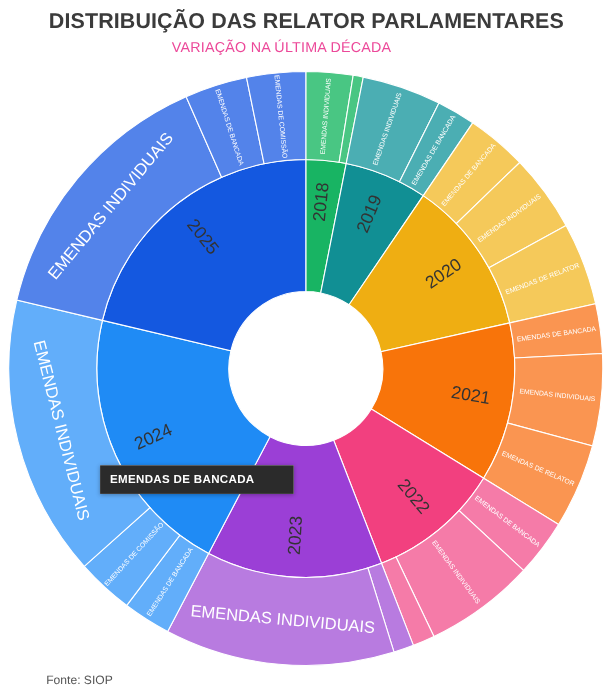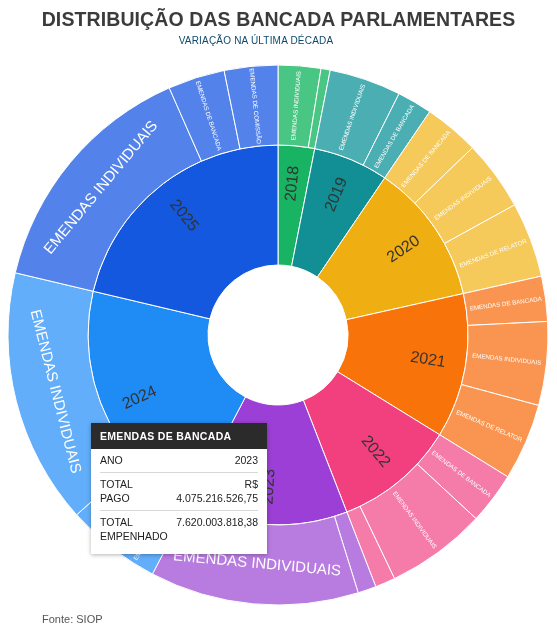--- a/index.html
+++ b/index.html
@@ -29,23 +29,23 @@
     font-size: 19.5px;
     font-weight: bold;
     color: #3b3b3b;
     letter-spacing: 0.1px;
   }
   .subtitle {
     position: absolute;
     left: 0; top: 35px;
     width: 512px;
     text-align: center;
-    font-size: 10px;
+    font-size: 13px;
     font-weight: normal;
-    color: #0c4a6e;
+    color: #ec4899;
     letter-spacing: 0.2px;
   }
   .footer {
     position: absolute;
     left: 10px; top: 613px;
     font-size: 11px;
     color: #555555;
     margin-left: 32px;
   }
   #chart-svg {
@@ -101,21 +101,21 @@
   #tooltip .tt-val {
     text-align: right;
     flex: 1;
   }
 </style>
 </head>
 <body>
 
 <div id="page">
 
-  <div class="title">DISTRIBUIÇÃO DAS BANCADA PARLAMENTARES</div>
+  <div class="title">DISTRIBUIÇÃO DAS RELATOR PARLAMENTARES</div>
 
   <div class="subtitle">VARIAÇÃO NA ÚLTIMA DÉCADA</div>
 
   <svg id="chart-svg" width="557" height="560" viewBox="0 0 557 560">
     <g id="ring-inner">
         <path d="M278.00,93.00A190,190 0 0 1 314.77,96.59L291.55,214.32A70,70 0 0 0 278.00,213.00Z" fill="#18B463" stroke="#ffffff" stroke-width="1"></path>
         <path d="M314.77,96.59A190,190 0 0 1 384.80,125.85L317.35,225.10A70,70 0 0 0 291.55,214.32Z" fill="#118F94" stroke="#ffffff" stroke-width="1"></path>
         <path d="M384.80,125.85A190,190 0 0 1 463.42,241.55L346.31,267.73A70,70 0 0 0 317.35,225.10Z" fill="#EFAE12" stroke="#ffffff" stroke-width="1"></path>
         <path d="M463.42,241.55A190,190 0 0 1 439.69,382.78L337.57,319.76A70,70 0 0 0 346.31,267.73Z" fill="#F8740A" stroke="#ffffff" stroke-width="1"></path>
         <path d="M439.69,382.78A190,190 0 0 1 346.83,460.09L303.36,348.24A70,70 0 0 0 337.57,319.76Z" fill="#F2407F" stroke="#ffffff" stroke-width="1"></path>
@@ -171,31 +171,17 @@
         <text class="seg-label" x="55.05" y="339.50" font-size="15" fill="#ffffff" transform="rotate(435.78,55.05,339.50)">EMENDAS INDIVIDUAIS</text>
         <text class="seg-label" x="183.71" y="163.78" font-size="16" fill="#333333" transform="rotate(411.66,183.71,163.78)">2025</text>
         <text class="seg-label" x="101.24" y="135.84" font-size="15" fill="#ffffff" transform="rotate(309.78,101.24,135.84)">EMENDAS INDIVIDUAIS</text>
         <text class="seg-label" x="208.30" y="63.81" font-size="6.2" fill="#ffffff" transform="rotate(432.36,208.30,63.81)">EMENDAS DE BANCADA</text>
         <text class="seg-label" x="254.92" y="54.16" font-size="6.2" fill="#ffffff" transform="rotate(444.24,254.92,54.16)">EMENDAS DE COMISSÃO</text>
       </g>
   </svg>
 
   <div id="tooltip">
     <div class="tt-head">EMENDAS DE BANCADA</div>
-    <div class="tt-body" id="tt-body">
-        <div class="tt-row">
-          <div class="tt-key">ANO</div>
-          <div class="tt-val">2023</div>
-        </div>
-        <div class="tt-row">
-          <div class="tt-key">TOTAL PAGO</div>
-          <div class="tt-val">R$ 4.075.216.526,75</div>
-        </div>
-        <div class="tt-row">
-          <div class="tt-key">TOTAL EMPENHADO</div>
-          <div class="tt-val">7.620.003.818,38</div>
-        </div>
-      </div>
   </div>
 
   <div class="footer">Fonte: SIOP</div>
 
 </div>
 
 </body></html>

